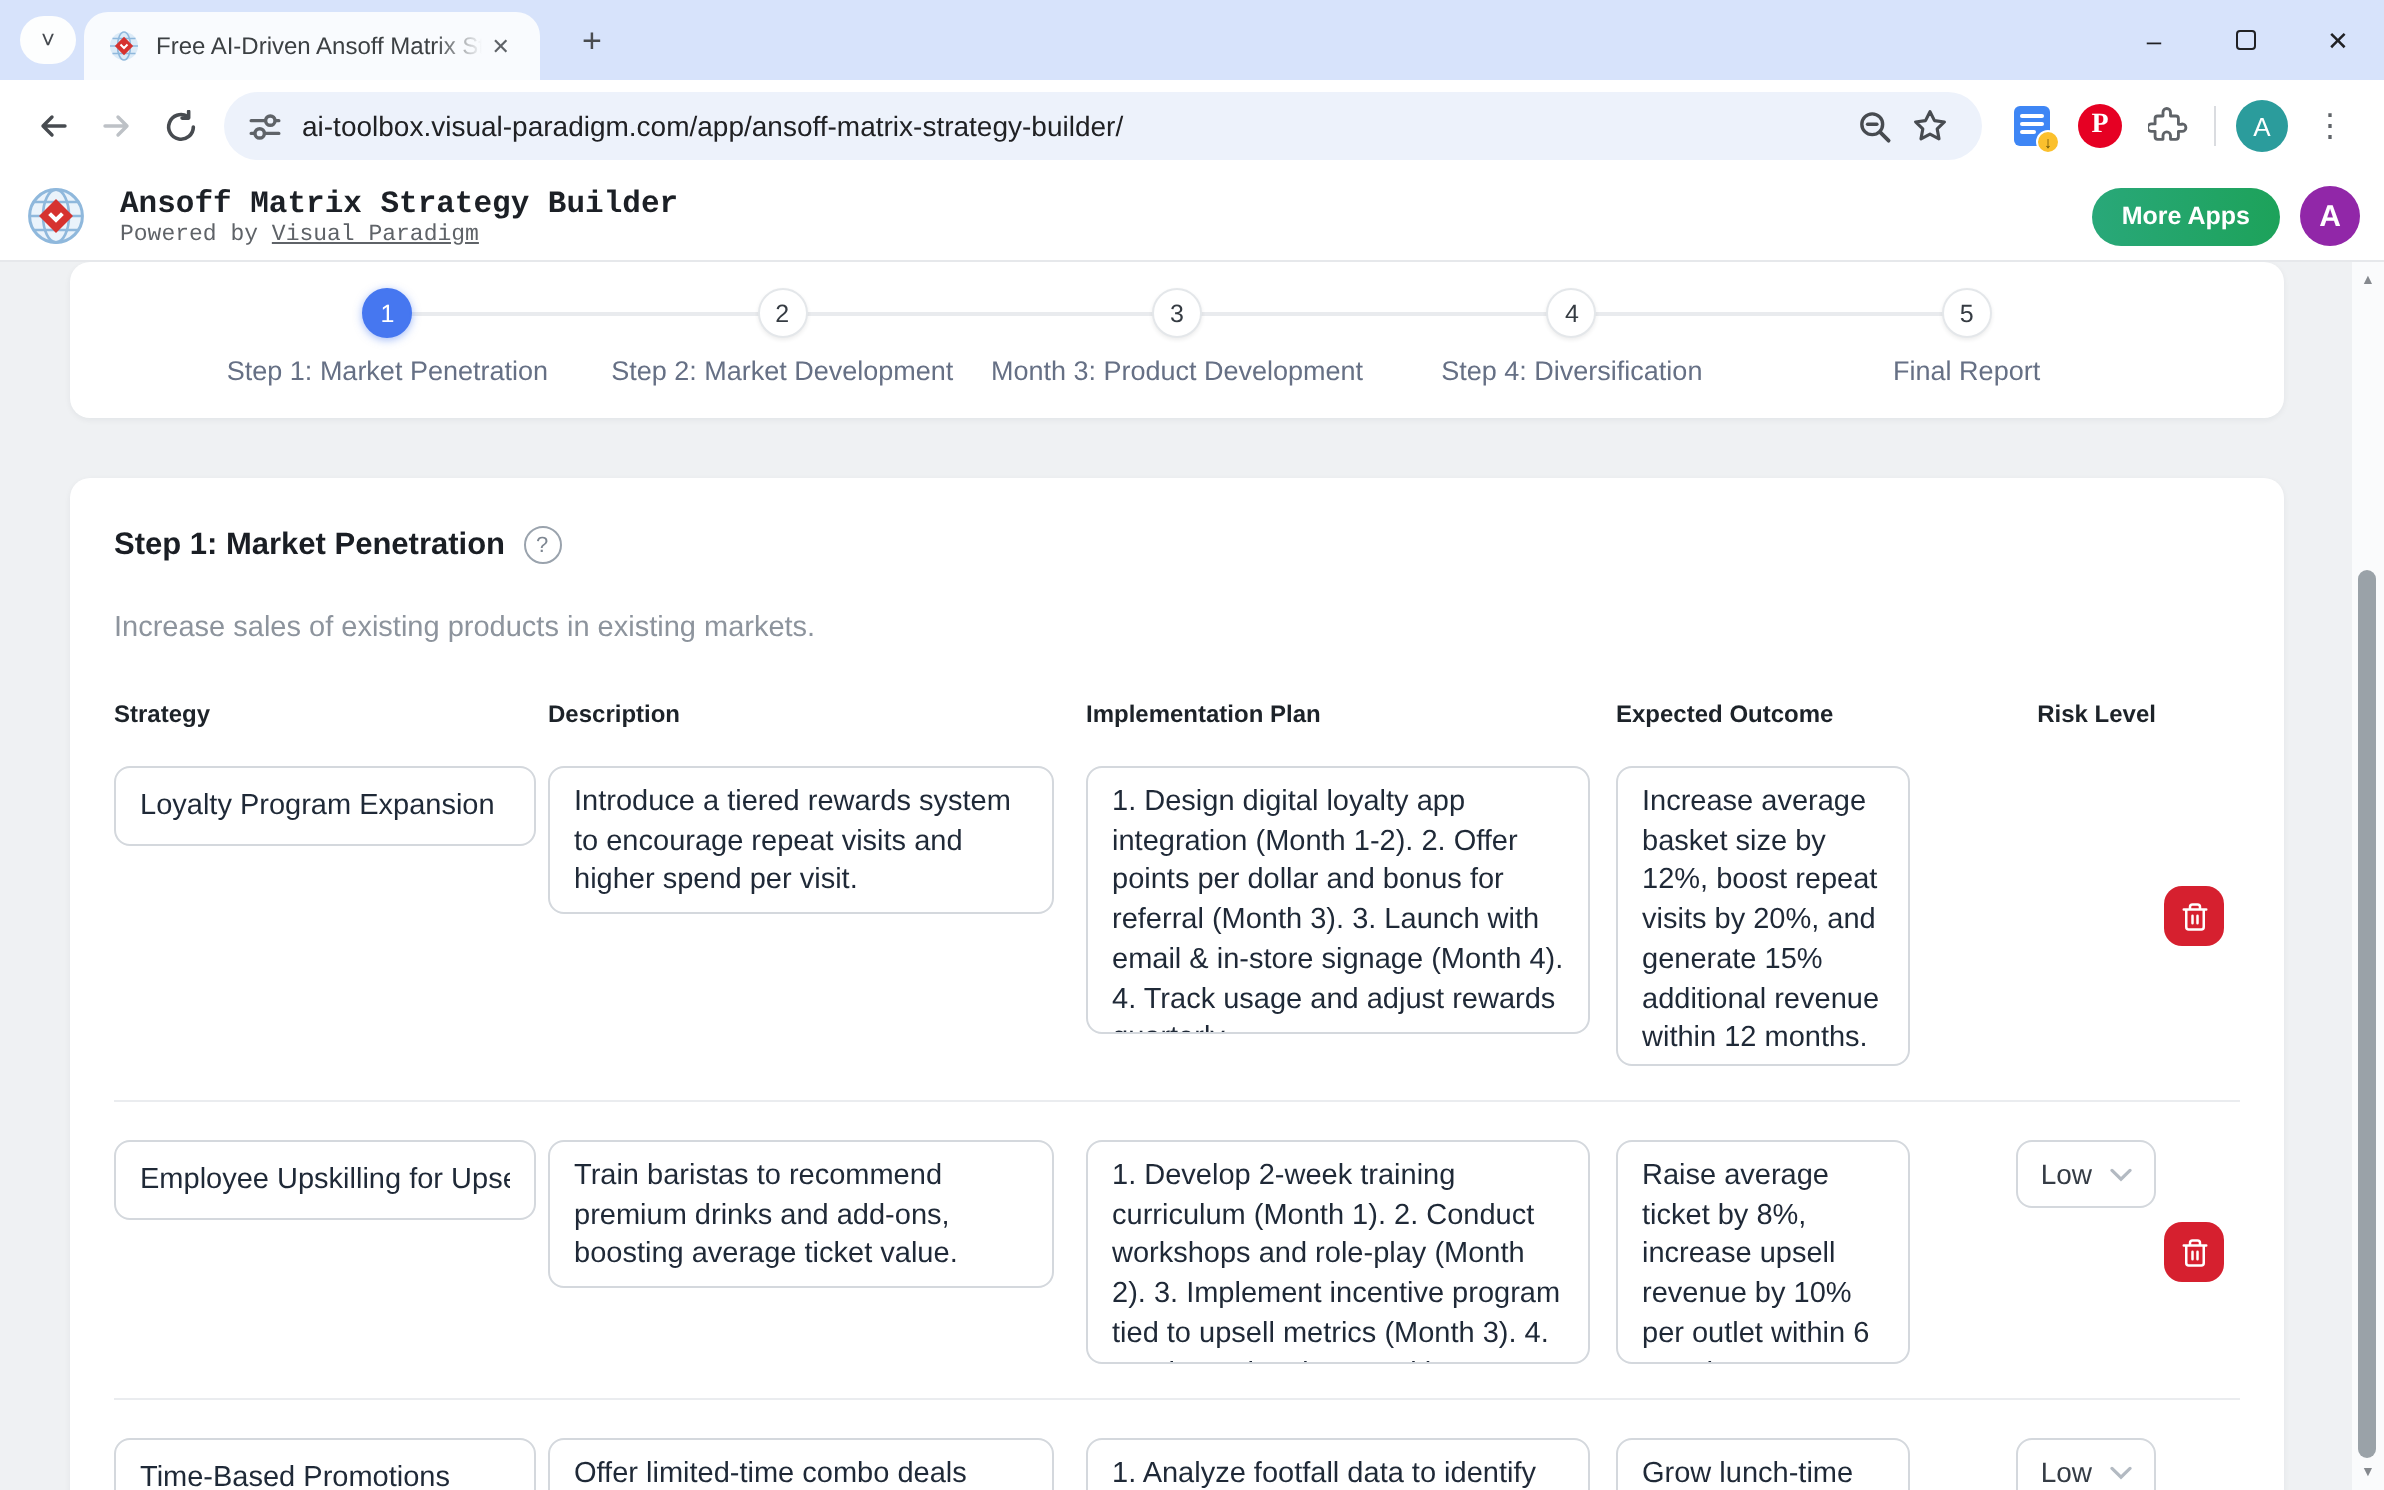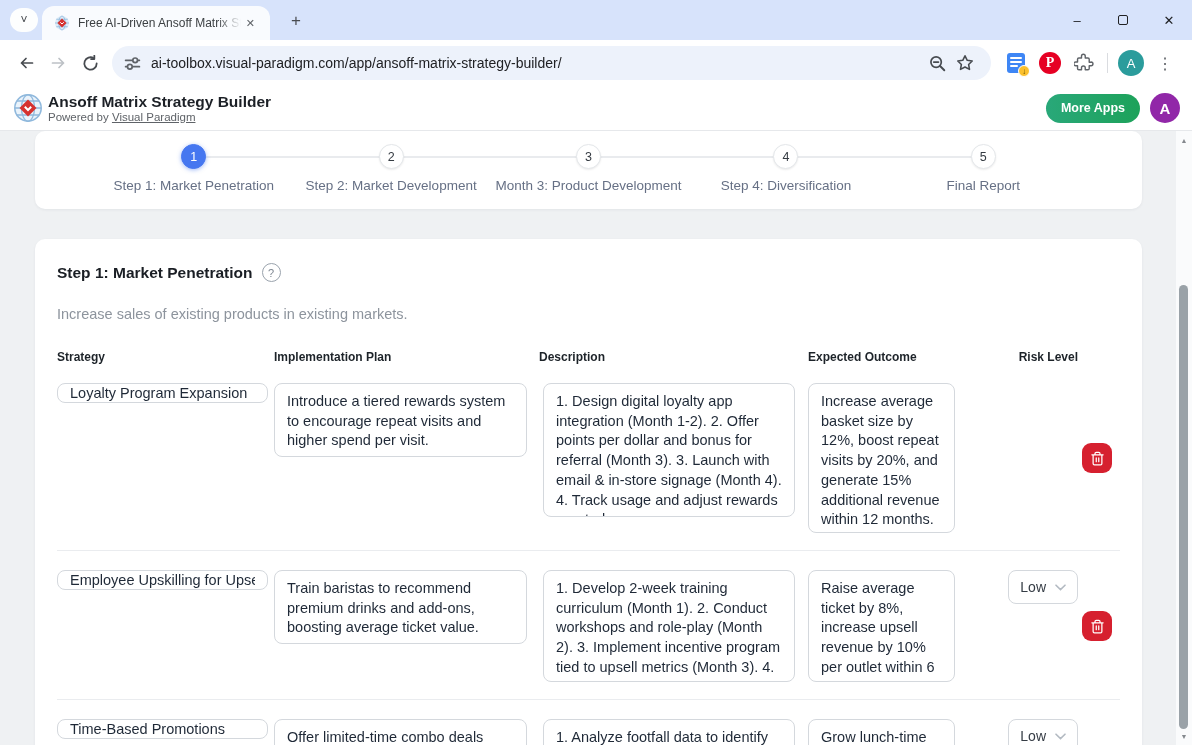--- a/index.html
+++ b/index.html
@@ -29,21 +29,21 @@
   .docs-badge i { position:absolute; left:3px; right:3px; height:2px; background:#fff; border-radius:1px; }
   .docs-dot { position:absolute; right:-5px; bottom:-4px; width:12px; height:12px; border-radius:50%; background:#fbc02d; border:1.5px solid #fff; display:flex; align-items:center; justify-content:center; font-size:8px; color:#5f4b00; }
   .pinterest { width:22px; height:22px; border-radius:50%; background:#e60023; color:#fff; font-weight:bold; font-size:14px; display:flex; align-items:center; justify-content:center; font-family:"Liberation Serif", serif; }
   .tb-sep { width:1px; height:20px; background:#dadce0; margin:0 6px; }
   .tb-avatar { width:26px; height:26px; border-radius:50%; background:#2b9c9c; color:#fff; font-size:13px; display:flex; align-items:center; justify-content:center; cursor:pointer; }
   .menu-dots { font-size:16px; color:#5f6368; }
 
   
   .app-header { height:45px; background:#fff; border-bottom:1px solid #e6e8eb; display:flex; align-items:center; padding:0 12px; }
   .app-logo { width:32px; height:32px; flex:0 0 32px; }
-  .app-titles { margin-left:4px; }
+  .app-titles { margin-left:16px;font-family:Liberation Mono, monospace; }
   .app-title { font-size:15.5px; font-weight:bold; color:#1c2026; line-height:18px; }
   .app-sub { font-size:11.5px; color:#5f6368; }
   .app-sub a { color:#5f6368; text-decoration:underline; cursor:pointer; }
   .header-right { margin-left:auto; display:flex; align-items:center; gap:10px;justify-content:space-between; }
   .more-apps { height:29px; border:none; border-radius:15px; padding:0 15px; background:linear-gradient(90deg,#29a879,#1da25a); color:#fff; font-size:12.5px; font-weight:bold; cursor:pointer; font-family:inherit; }
   .hdr-avatar { width:30px; height:30px; border-radius:50%; background:#9127a8; color:#fff; font-weight:bold; font-size:15px; display:flex; align-items:center; justify-content:center; cursor:pointer; }
 
   
   .page { height:614px; position:relative; background:#eff1f3; overflow:hidden; }
   .card { width:1107px; margin-left:35px; background:#fff; border-radius:10px; box-shadow:0 1px 3px rgba(20,30,50,.06); }
@@ -70,21 +70,21 @@
   .col-desc { width:269px; flex:0 0 269px; }
   .col-impl { width:265px; flex:0 0 265px; }
   .col-outcome { width:160px; flex:0 0 160px; }
   .col-risk { width:110px; flex:0 0 110px;text-align:right; }
   .col-del { margin-left:auto; display:flex; align-items:center; }
 
   .trow { display:flex; padding:19px 0 17px; align-items:flex-start; }
   .trow + .trow { border-top:1px solid #eaecef; }
 
   .fld { border:1px solid #d4d8dd; border-radius:8px; background:#fff; font-family:inherit; font-size:14.5px; color:#1f2937; line-height:1.36; padding:8px 12px; resize:none; overflow:hidden; display:block; }
-  input.fld { height:20px; }
+  input.fld { height:40px; }
   .w-strategy { width:211px; }
   .w-desc { width:253px; }
   .w-impl { width:252px; }
   .w-outcome { width:147px; }
   .h-r1-desc { height:74px; } .h-r1-impl { height:134px; } .h-r1-outcome { height:150px; }
   .h-r2-desc { height:74px; } .h-r2-impl { height:112px; } .h-r2-outcome { height:112px; }
   .h-r3-desc { height:57px; } .h-r3-impl { height:130px; } .h-r3-outcome { height:130px; }
 
   .risk-select { display:inline-flex; align-items:center; gap:9px; height:34px; border:1px solid #d4d8dd; border-radius:8px; padding:0 11px; font-size:14px; color:#353c45; cursor:pointer; background:#fff; }
   .trash-btn { width:30px; height:30px; border:none; border-radius:9px; background:#d6202f; display:flex; align-items:center; justify-content:center; cursor:pointer; margin-right:8px; }
@@ -235,22 +235,22 @@
 
   <div class="card main-card">
     <div class="section-head">
       <span class="section-title">Step 1: Market Penetration</span>
       <span class="help-bubble">?</span>
     </div>
     <div class="section-sub">Increase sales of existing products in existing markets.</div>
 
     <div class="thead">
       <span class="th col-strategy">Strategy</span>
+      <span class="th col-desc">Description</span>
       <span class="th col-impl">Implementation Plan</span>
-      <span class="th col-desc">Description</span>
       <span class="th col-outcome">Expected Outcome</span>
       <span class="th col-risk">Risk Level</span>
     </div>
 
     <div class="trow">
       <div class="col-strategy">
           <input class="fld w-strategy" value="Loyalty Program Expansion" style="">
         </div>
       <div class="col-desc">
           <textarea class="fld w-desc h-r1-desc" style="">Introduce a tiered rewards system to encourage repeat visits and higher spend per visit.</textarea>

